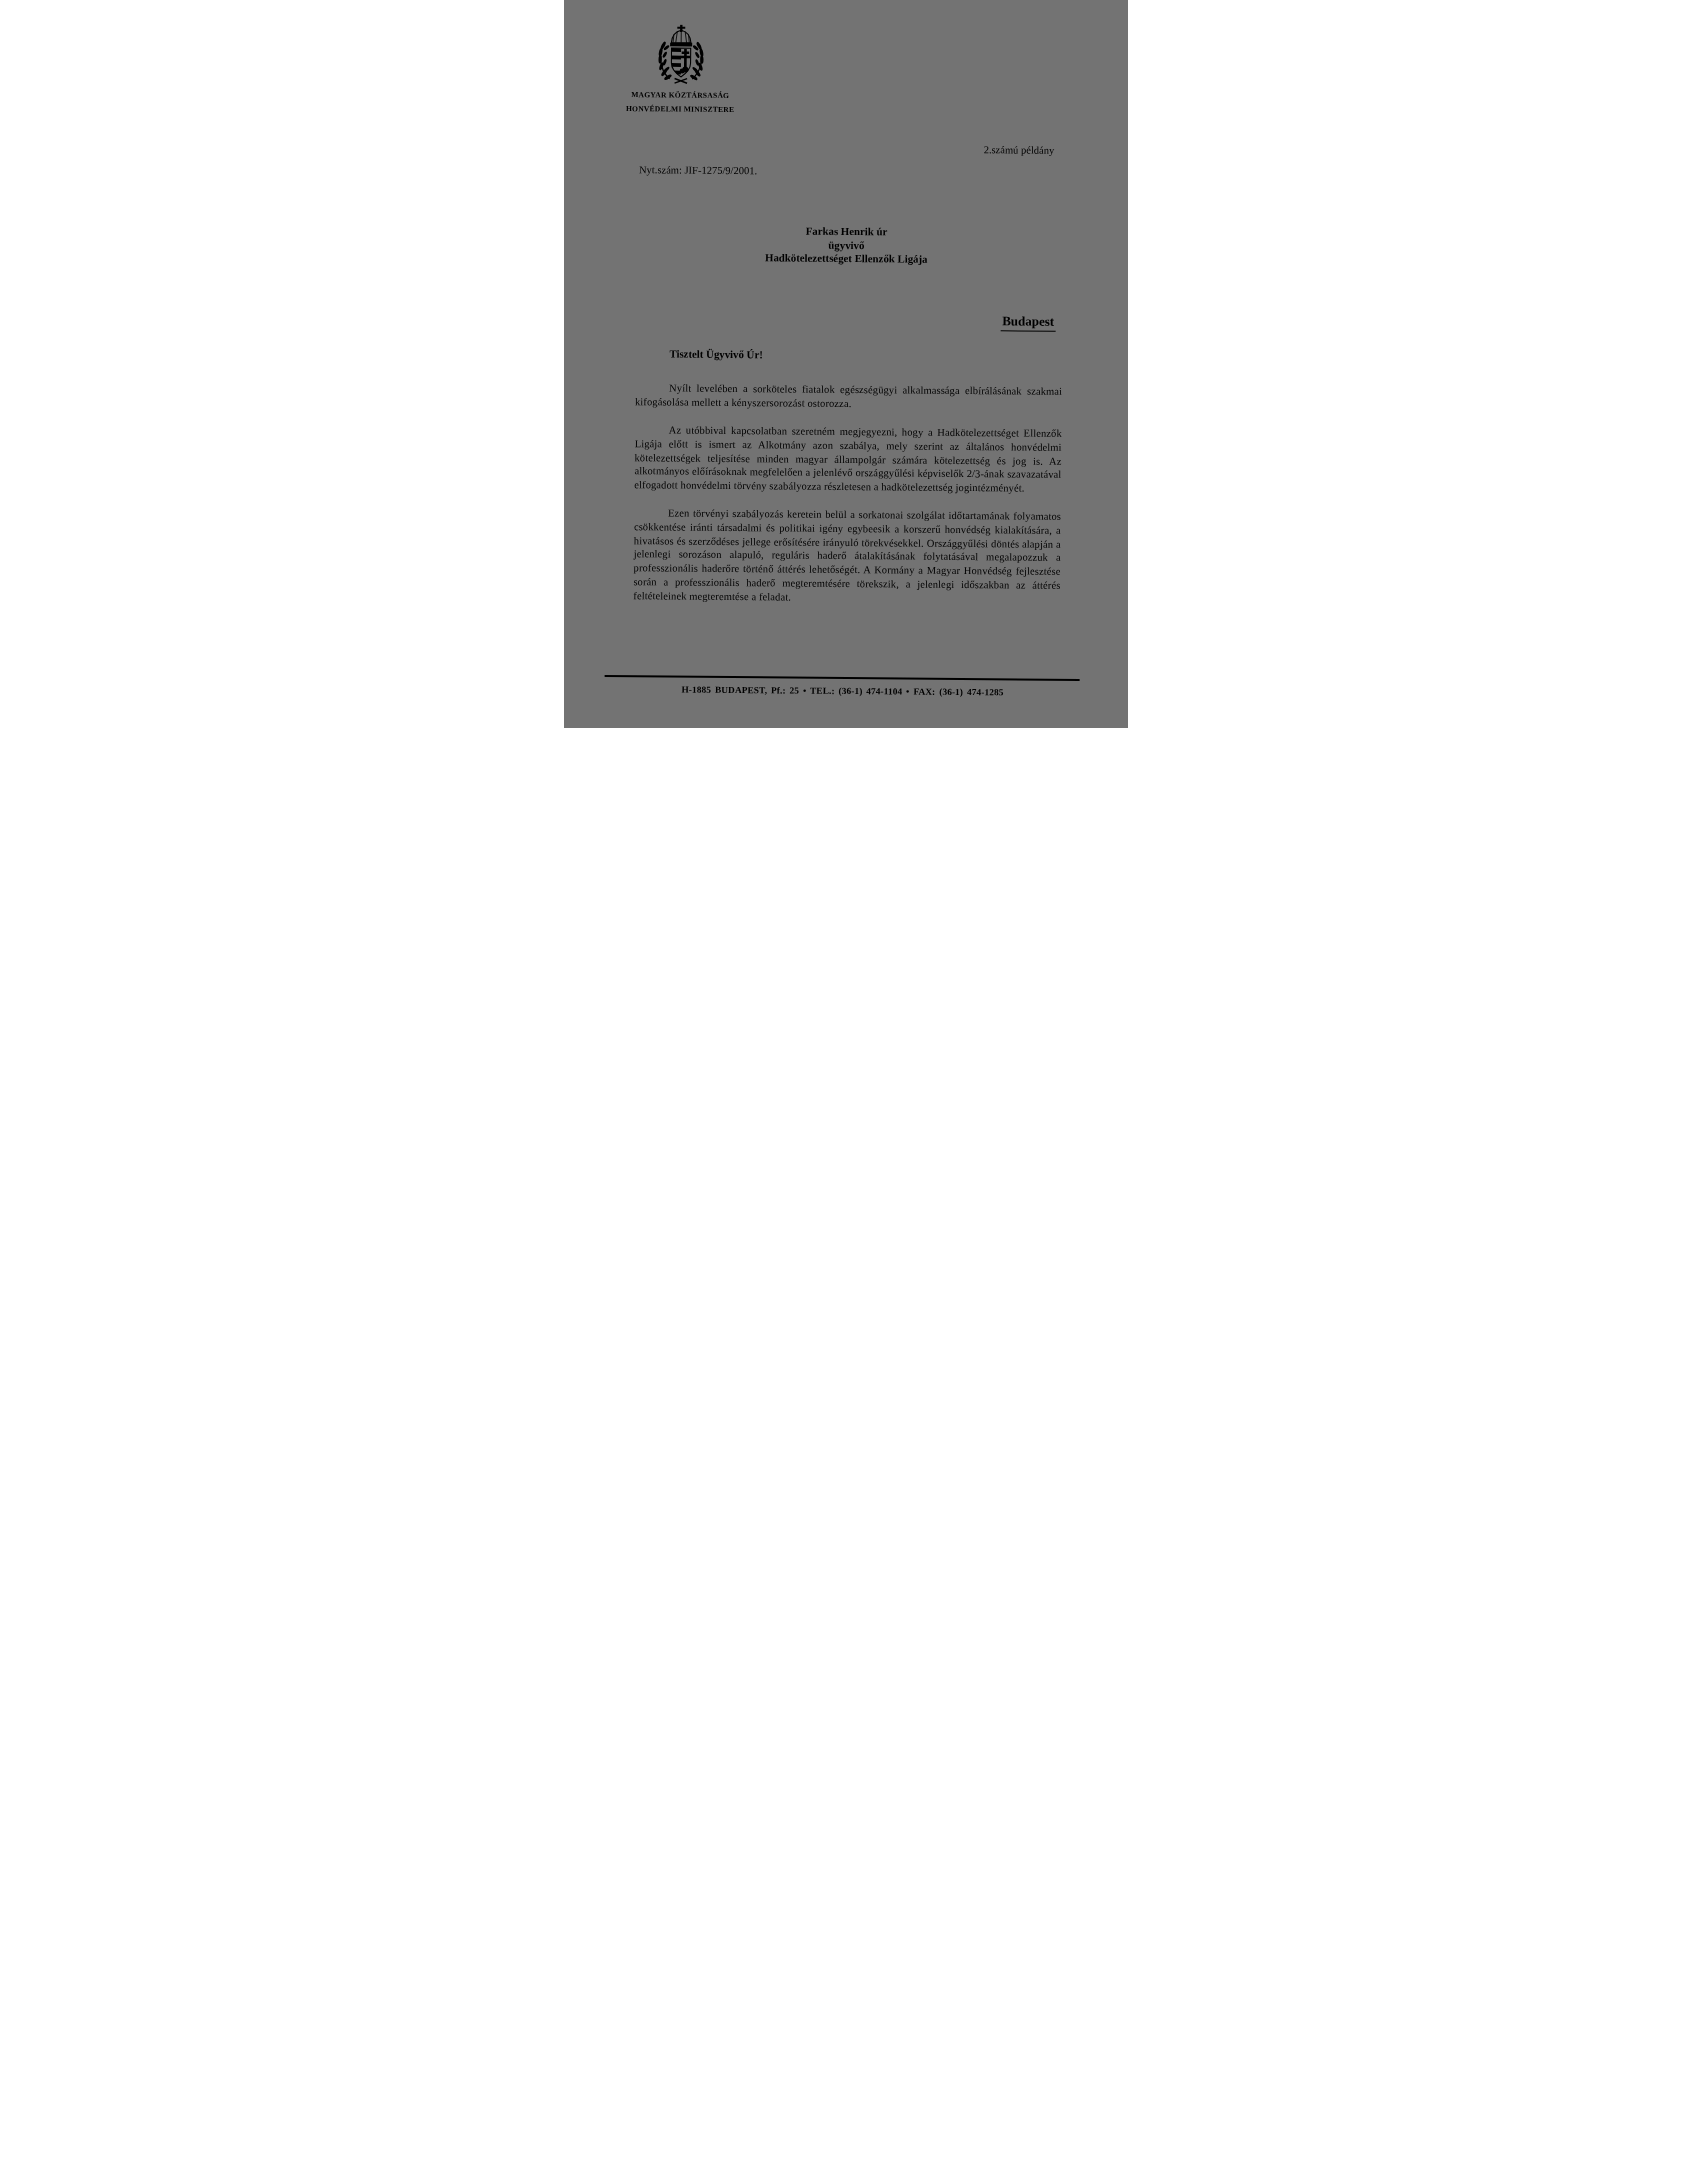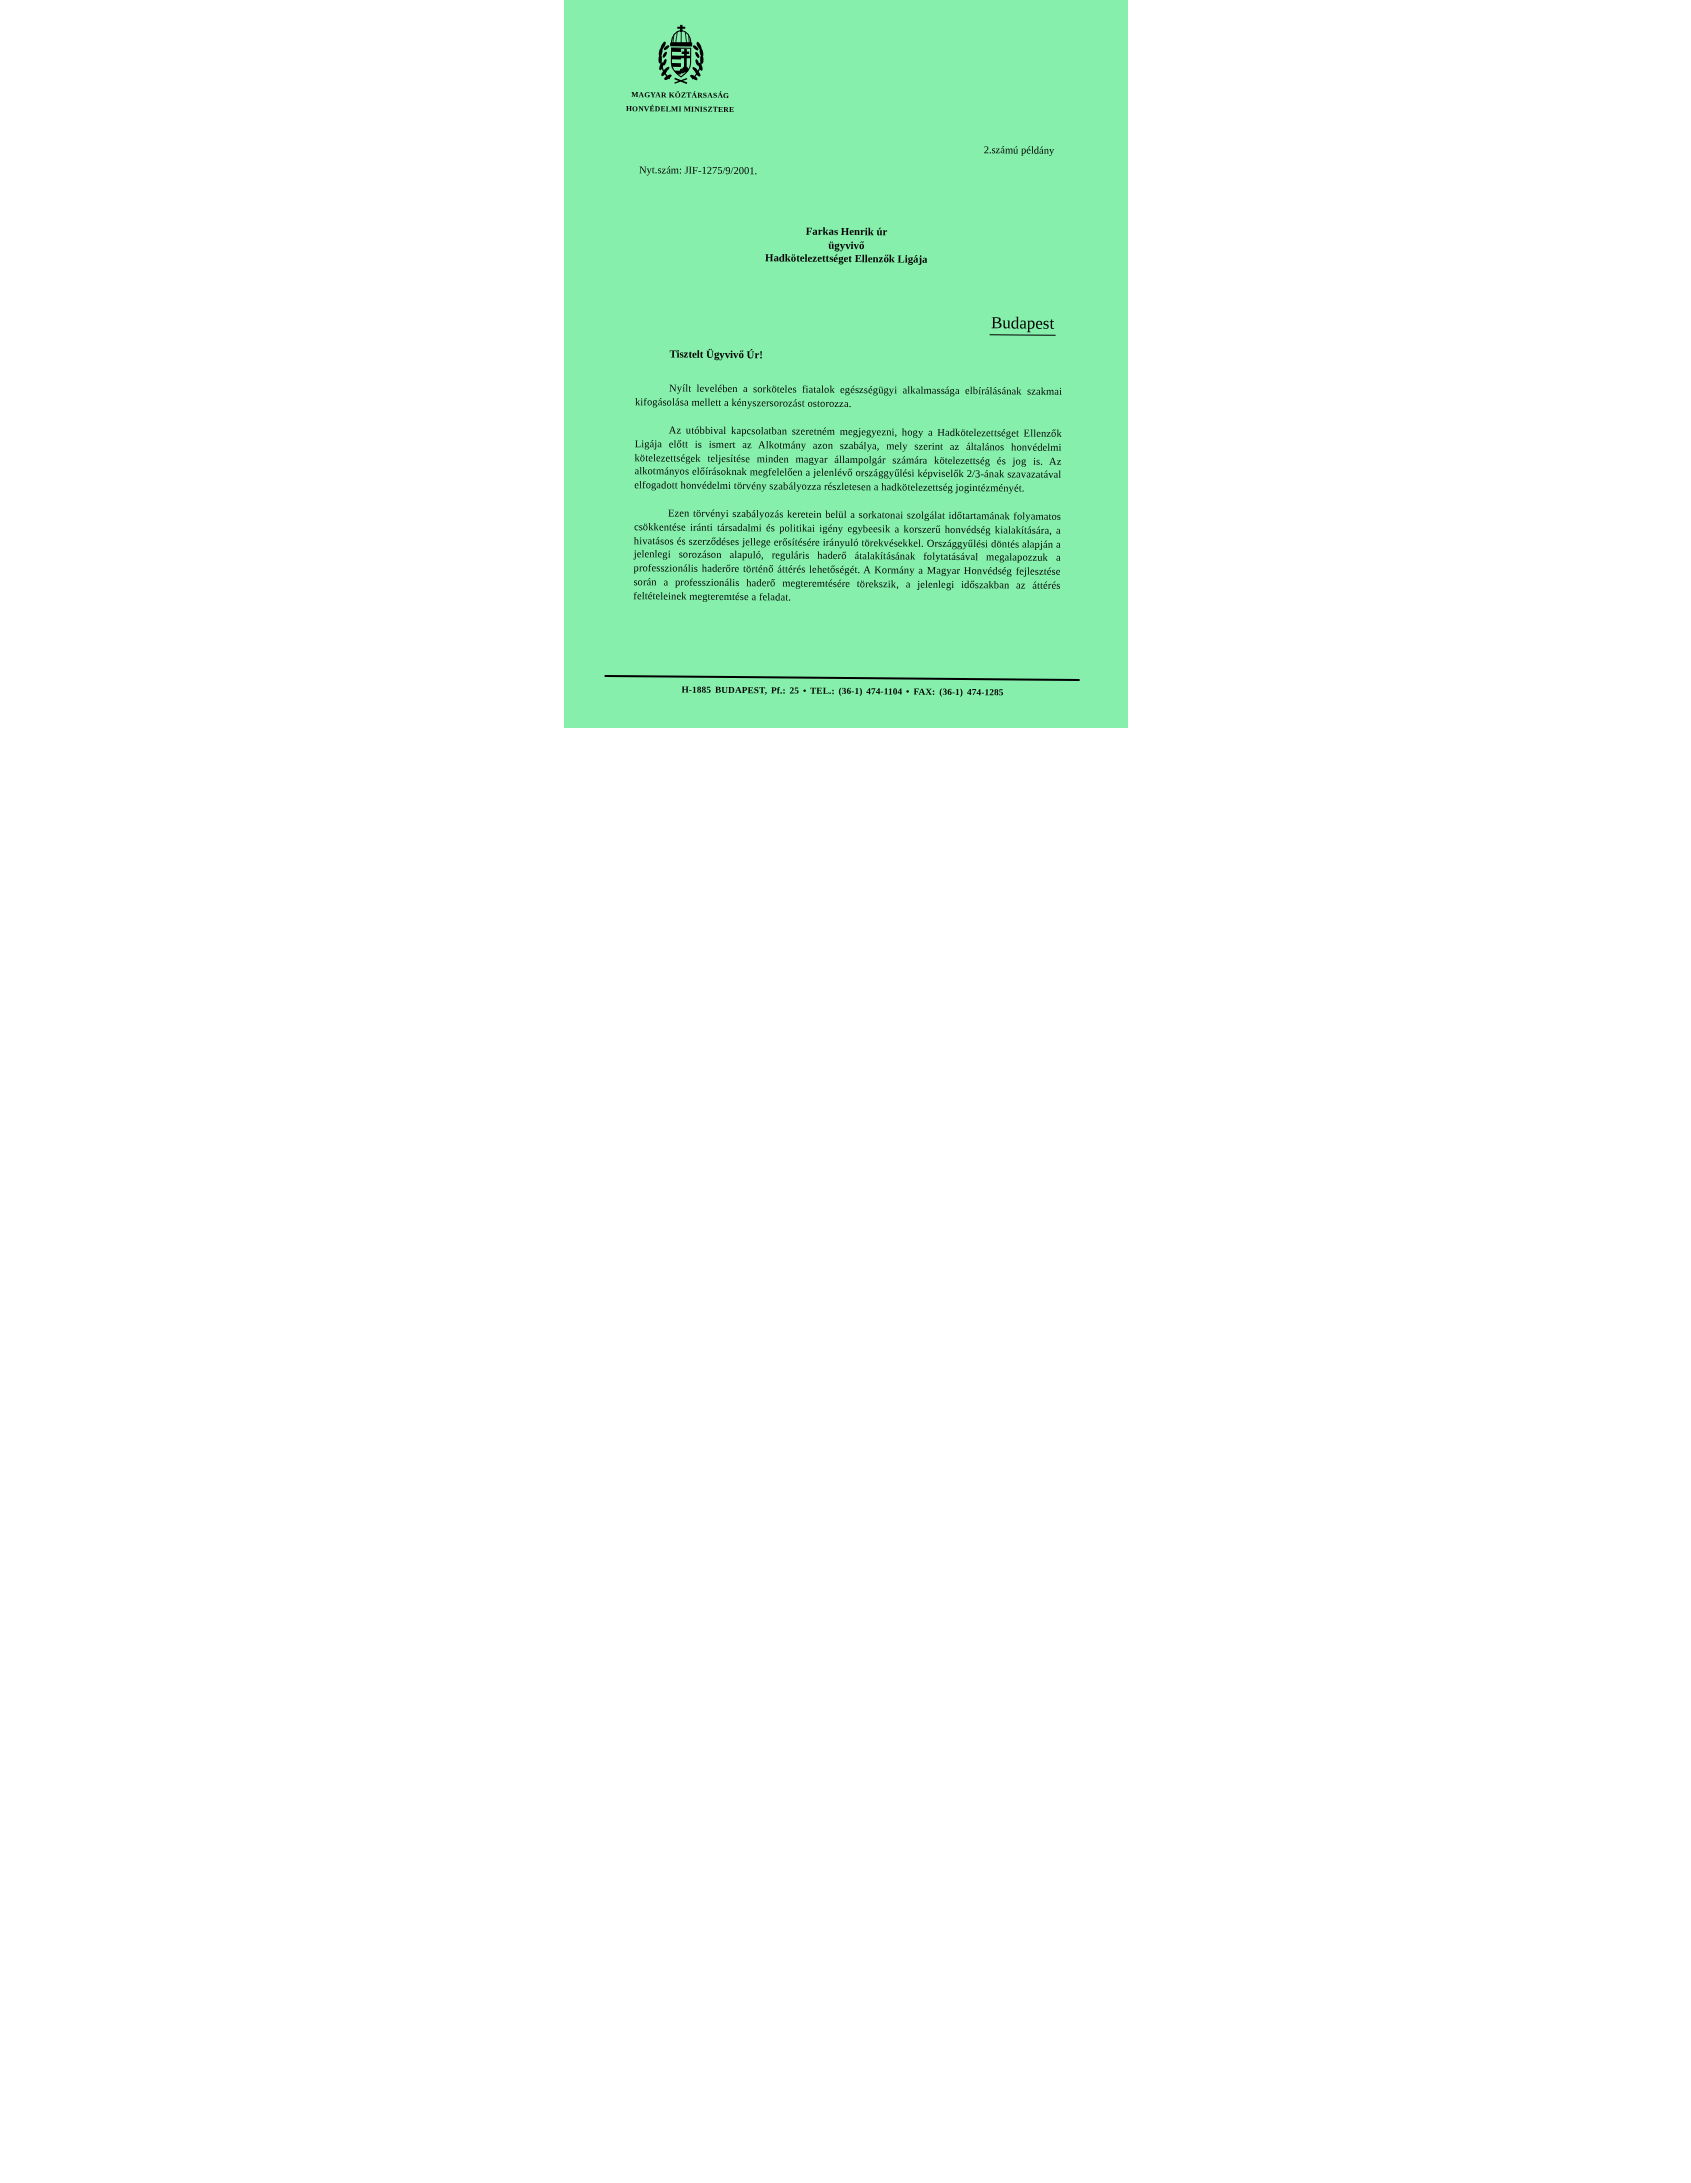--- a/index.html
+++ b/index.html
@@ -5,21 +5,21 @@
   html, body {
     margin: 0;
     padding: 0;
     background: #ffffff;
   }
   .page {
     position: relative;
     width: 564px;
     height: 728px;
     margin: 0 auto;
-    background: #86efac;
+    background: #737373;
     color: #000000;
     font-family: "Liberation Serif", "DejaVu Serif", serif;
     overflow: hidden;
   }
   
   .scan-tilt {
     position: absolute;
     inset: 0;
     transform: rotate(0.5deg);
     transform-origin: 50% 40%;
@@ -62,22 +62,22 @@
     right: 0;
     text-align: center;
     font-weight: bold;
     font-size: 10.8px;
     line-height: 13.5px;
   }
   .city {
     position: absolute;
     top: 312px;
     right: 72px;
-    font-weight: normal;
-    font-size: 17px;
+    font-weight: bold;
+    font-size: 13px;
     border-bottom: 1.7px solid #000;
     padding: 0 1.5px 1px 1.5px;
   }
   .salutation {
     position: absolute;
     top: 349px;
     left: 106px;
     font-weight: bold;
     font-size: 10.8px;
   }

